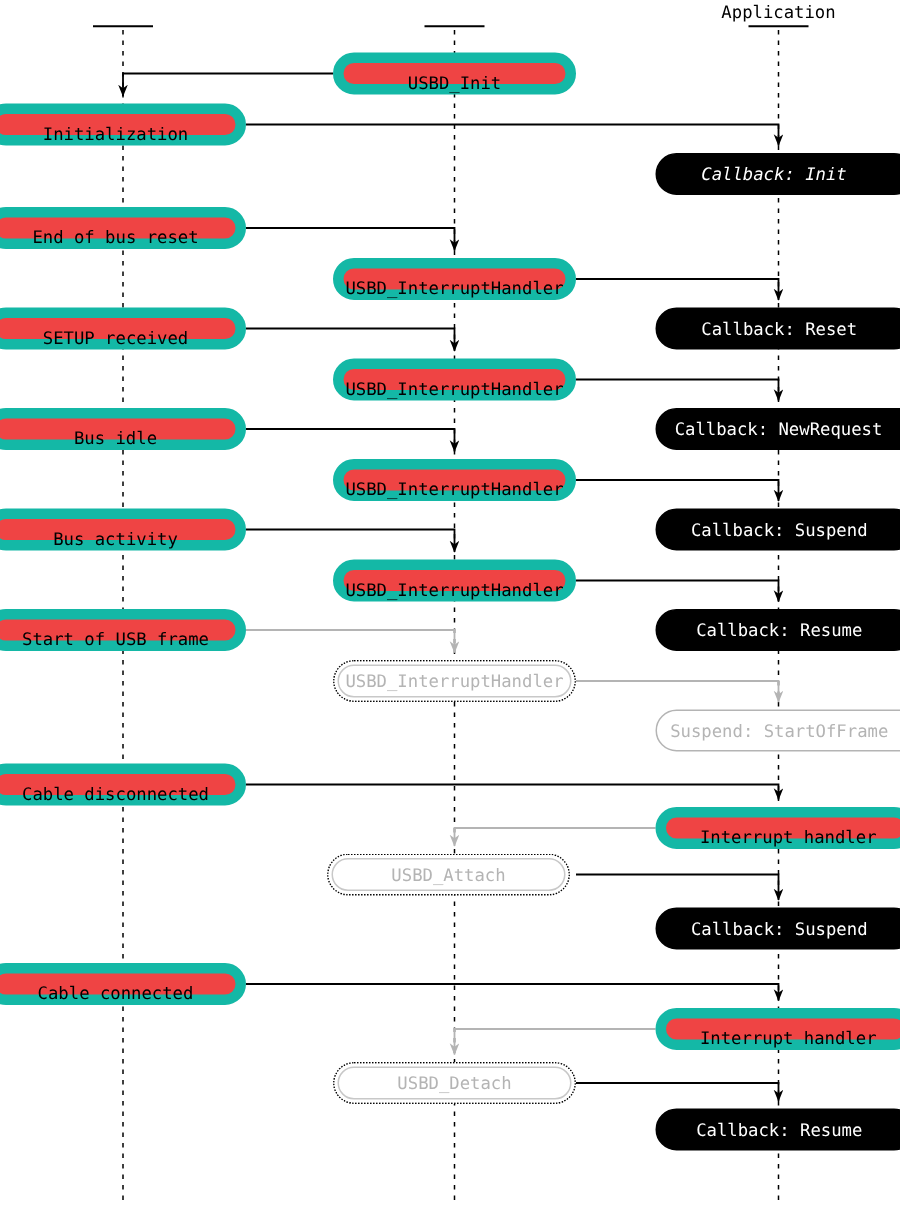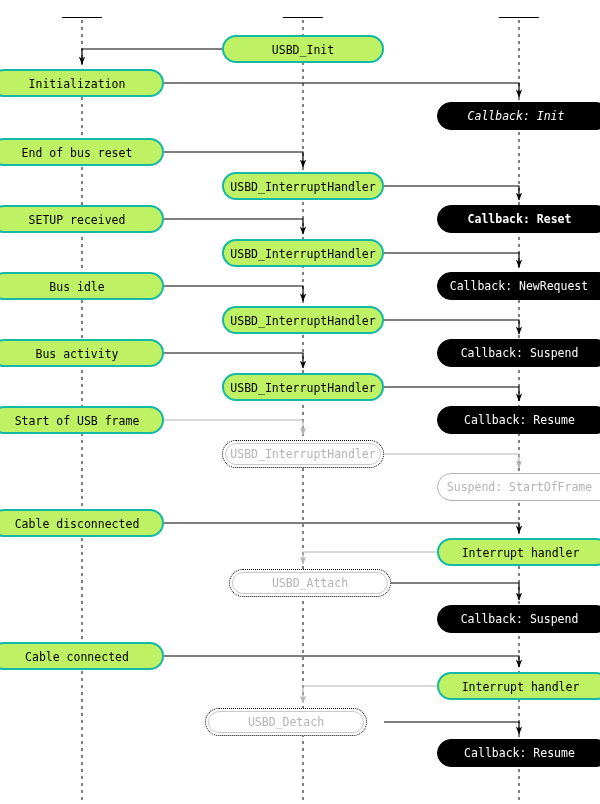--- a/index.html
+++ b/index.html
@@ -38,22 +38,22 @@
     box-sizing: border-box;
     height: 28px;
     line-height: 26px;
     text-align: center;
     font-size: 11.5px;
     white-space: nowrap;
     overflow: visible;
     border-radius: 14px;
   }
   .node.plain {
-    background: #bef264;
-    border: 2px solid #14b8a6;
+    background: #ef4444;
+    border: 7px solid #14b8a6;
     color: #000000;
   }
   .node.filled {
     background: #000000;
     border: 1px solid #000000;
     color: #ffffff;
   }
   .node.ghost {
     background: #ffffff;
     border: 1px solid #b4b4b4;
@@ -144,20 +144,23 @@
       <path d="M164,420 L303,420 L303,435" marker-end="url(#arrowGrey)"></path>
 
       <path d="M384,454 L519,454 L519,468" marker-end="url(#arrowGrey)"></path>
 
       <path d="M437,552 L303,552 L303,564" marker-end="url(#arrowGrey)"></path>
 
       <path d="M437,686 L303,686 L303,703" marker-end="url(#arrowGrey)"></path>
     </g>
   </svg>
 
+  <div class="col-header" style="left:439px; top:2px; width:160px;">
+    <span>Application</span>
+  </div>
 
   <div class="node plain" style="left:222px; top:35px; width:162px;">
     <span class="label">USBD_Init</span>
   </div>
 
   <div class="node plain" style="left:-10px; top:69px; width:174px;">
     <span class="label">Initialization</span>
   </div>
 
   <div class="node filled" style="left:437px; top:102px; width:173px;">
@@ -166,21 +169,21 @@
 
   <div class="node plain" style="left:-10px; top:138px; width:174px;">
     <span class="label">End of bus reset</span>
   </div>
 
   <div class="node plain" style="left:222px; top:172px; width:162px;">
     <span class="label">USBD_InterruptHandler</span>
   </div>
 
   <div class="node filled" style="left:437px; top:205px; width:173px;">
-    <span class="label" style="width:163px;font-weight:bold;">Callback: Reset</span>
+    <span class="label" style="width:163px;">Callback: Reset</span>
   </div>
 
   <div class="node plain" style="left:-10px; top:205px; width:174px;">
     <span class="label">SETUP received</span>
   </div>
 
   <div class="node plain" style="left:222px; top:239px; width:162px;">
     <span class="label">USBD_InterruptHandler</span>
   </div>
 
@@ -226,38 +229,38 @@
   </div>
 
   <div class="node plain" style="left:-10px; top:509px; width:174px;">
     <span class="label">Cable disconnected</span>
   </div>
 
   <div class="node plain" style="left:437px; top:538px; width:173px;">
     <span class="label" style="width:163px;">Interrupt handler</span>
   </div>
 
-  <div class="node ghost-dotted" style="left:229px; top:569px; width:162px;text-align:center;">
+  <div class="node ghost-dotted" style="left:218px; top:569px; width:162px;text-align:center;">
     <span class="inner-ring"></span>
     <span class="label">USBD_Attach</span>
   </div>
 
   <div class="node filled" style="left:437px; top:605px; width:173px;">
     <span class="label" style="width:163px;">Callback: Suspend</span>
   </div>
 
   <div class="node plain" style="left:-10px; top:642px; width:174px;">
     <span class="label">Cable connected</span>
   </div>
 
   <div class="node plain" style="left:437px; top:672px; width:173px;">
     <span class="label" style="width:163px;">Interrupt handler</span>
   </div>
 
-  <div class="node ghost-dotted" style="left:205px; top:708px; width:162px;">
+  <div class="node ghost-dotted" style="left:222px; top:708px; width:162px;">
     <span class="inner-ring"></span>
     <span class="label">USBD_Detach</span>
   </div>
 
   <div class="node filled" style="left:437px; top:739px; width:173px;">
     <span class="label" style="width:163px;">Callback: Resume</span>
   </div>
 
 </div>
 

